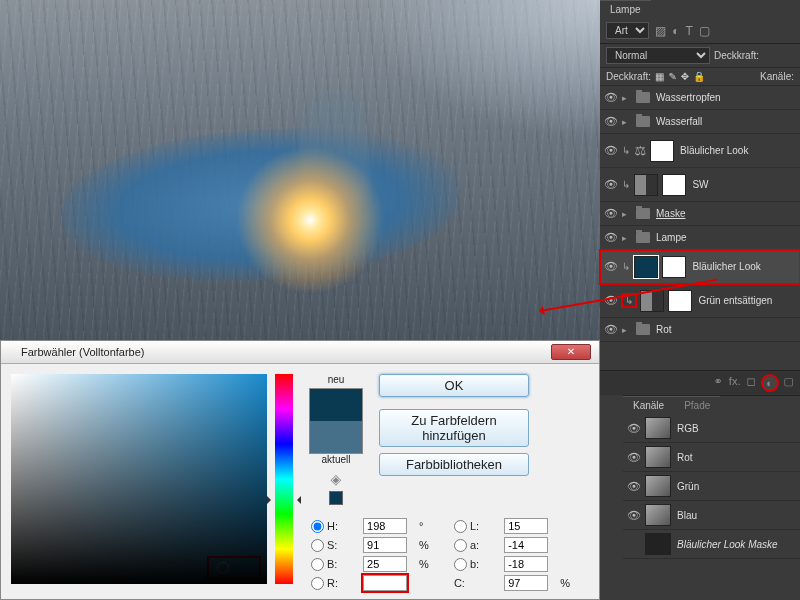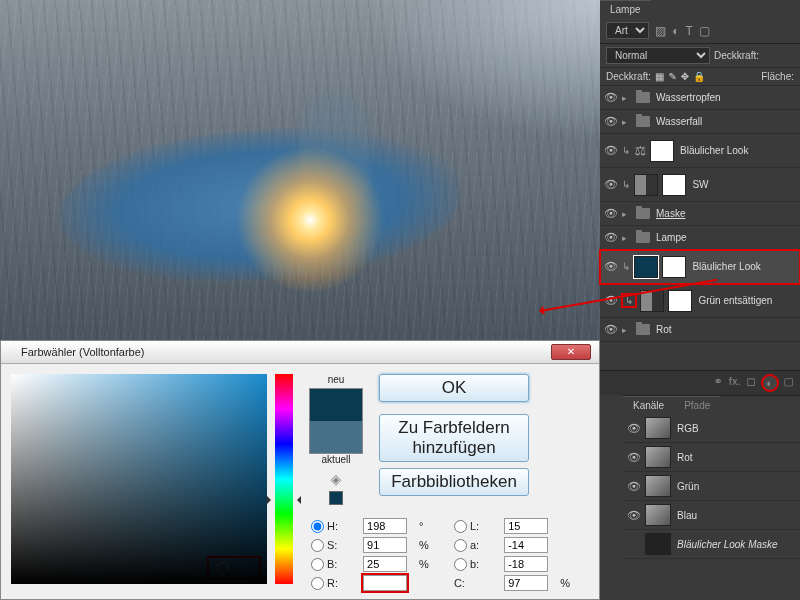--- a/index.html
+++ b/index.html
@@ -61,21 +61,21 @@
 .hue-arrow::before { content: ''; position: absolute; left: -2px; border: 4px solid transparent; border-left-color: #333; }
 .hue-arrow::after { content: ''; position: absolute; right: -2px; border: 4px solid transparent; border-right-color: #333; }
 .preview-col { width: 70px; text-align: center; }
 .preview-label { font-size: 10px; margin-bottom: 3px; }
 .preview-box { display: flex; flex-direction: column; border: 1px solid #888; width: 54px; margin: 0 auto; }
 .preview-new { height: 32px; background: #0a3a52; }
 .preview-cur { height: 32px; background: #46708a; }
 .cube-icon { margin-top: 6px; font-size: 14px; color: #888; }
 .small-sw { width: 14px; height: 14px; background: #0a3a52; border: 1px solid #666; margin: 4px auto; }
 .button-col { width: 150px; display: flex; flex-direction: column; gap: 6px; }
-.win-btn { background: linear-gradient(#fafeff, #d6e8f5); border: 1px solid #7ba7c7; border-radius: 3px; padding: 3px 0; text-align: center; font-size: 17px; cursor: pointer; }
+.win-btn { background: linear-gradient(#fafeff, #d6e8f5); border: 1px solid #7ba7c7; border-radius: 3px; padding: 3px 0; text-align: center; font-size: 13px; cursor: pointer; }
 .win-btn.highlight { box-shadow: 0 0 3px #5a9fd4; }
 .values-area { position: absolute; bottom: 8px; left: 310px; right: 10px; display: grid; grid-template-columns: auto 50px auto auto 50px auto; gap: 3px 6px; align-items: center; font-size: 11px; }
 .values-area input[type=radio] { margin: 0; }
 .val-input { width: 44px; border: 1px solid #999; padding: 1px 3px; font-size: 11px; text-align: left; background: #fff; }
 .val-input.red-box { outline: 2px solid #d00; }
 .lbl { display: flex; align-items: center; gap: 3px; }
 .arrow-line { position: absolute; top: 310px; left: 540px; width: 180px; height: 2px; background: #d00; transform: rotate(-10deg); transform-origin: left; z-index: 5; }
 .arrow-line::after { content: ''; position: absolute; left: -6px; top: -4px; border: 5px solid transparent; border-right-color: #d00; }
 </style>
 </head>
@@ -103,21 +103,21 @@
   <div class="panel-row">
     <select class="select-dark" style="width:104px"><option>Normal</option></select>
     <span>Deckkraft:</span>
   </div>
   <div class="panel-row">
     <span>Deckkraft:</span>
     <span>▦</span>
     <span>✎</span>
     <span>✥</span>
     <span>🔒</span>
-    <span style="margin-left:auto">Fläche:</span>
+    <span style="margin-left:auto">Kanäle:</span>
   </div>
   <div class="layer-list">
     <div class="layer">
         <span class="eye">👁</span>
         <span class="arrow">▸</span>
         <div class="folder-icon"></div>
         <span class="layer-name">Wassertropfen</span>
       </div>
     <div class="layer">
         <span class="eye">👁</span>

